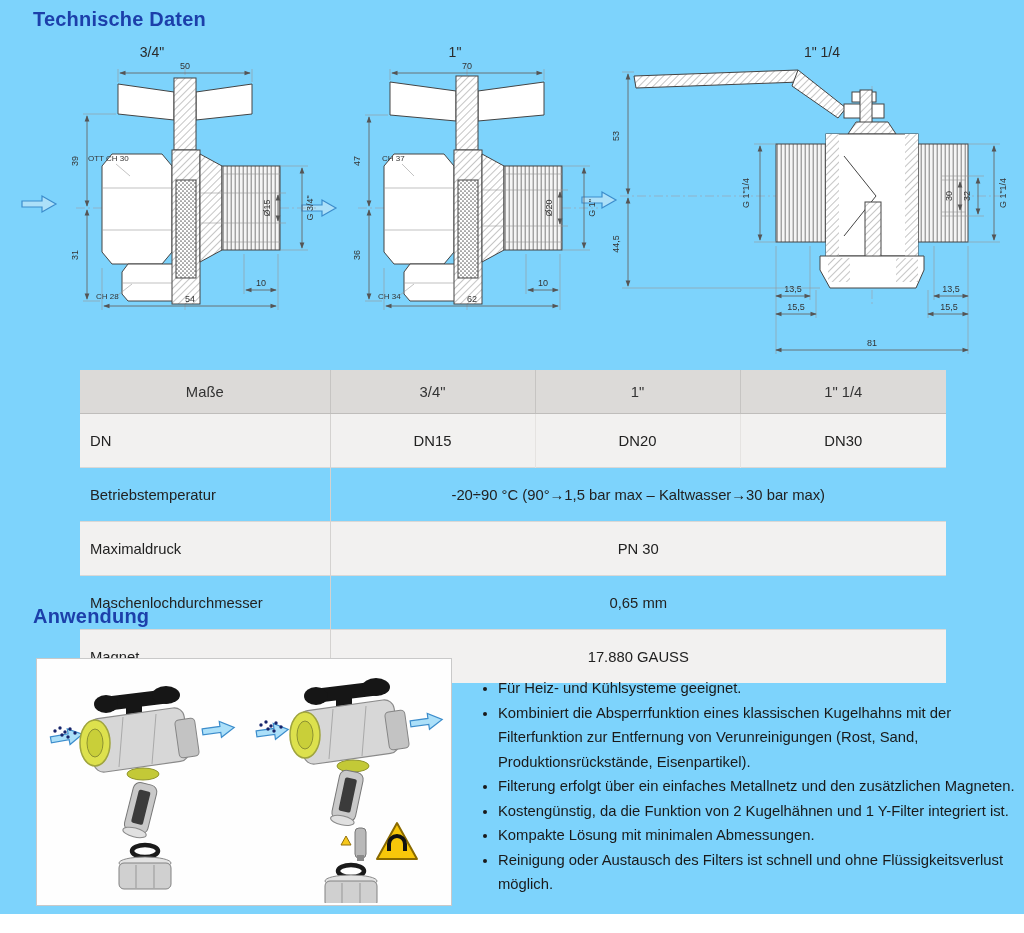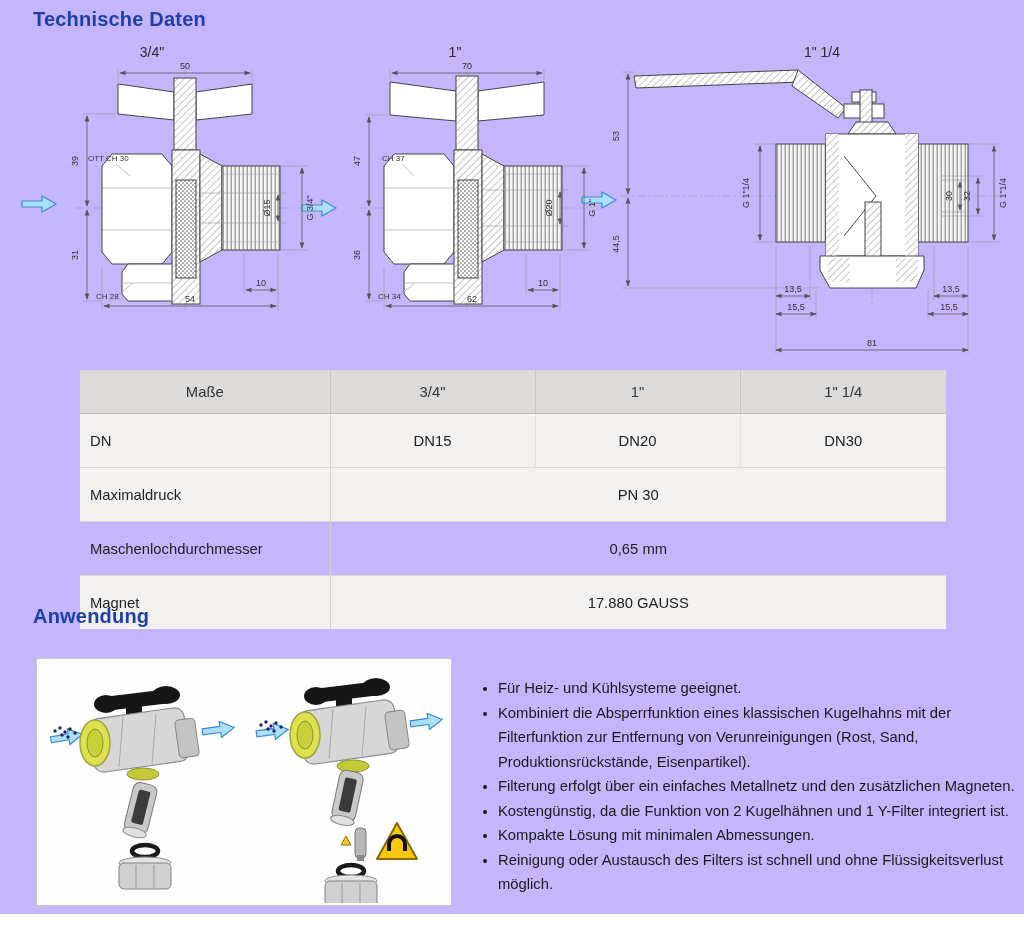--- a/index.html
+++ b/index.html
@@ -1,16 +1,16 @@
 <!DOCTYPE html>
 <html><head>
 <meta charset="utf-8">
 <style>
   html,body{margin:0;padding:0;background:#fff;}
-  .page{position:relative;width:1024px;height:914px;background:#c4b5fd;overflow:hidden;
+  .page{position:relative;width:1024px;height:914px;background:#7dd3fc;overflow:hidden;
         font-family:"Liberation Sans",sans-serif;color:#1a1a1a;}
   .abs{position:absolute;}
   h1.sec,h2.sec{margin:0;color:#1c3faa;font-weight:700;font-size:20px;letter-spacing:.2px;}
   .dlabel{font-size:14px;color:#2b2b2b;text-align:center;width:140px;}
   
   svg .ol{stroke:#444;stroke-width:1;fill:#fff;}
   svg .hol{stroke:#444;stroke-width:1;}
   svg .dl{stroke:#666;stroke-width:.9;fill:none;}
   svg .ext{stroke:#999;stroke-width:.6;fill:none;}
   svg .cl{stroke:#9aa6b5;stroke-width:.7;fill:none;stroke-dasharray:9 3 2 3;}
@@ -296,20 +296,24 @@
         <th>1" 1/4</th>
       </tr>
     </thead>
     <tbody>
       <tr class="alt">
         <td class="lab">DN</td>
         <td class="val vdiv">DN15</td>
         <td class="val vdiv">DN20</td>
         <td class="val">DN30</td>
       </tr>
+      <tr>
+        <td class="lab">Betriebstemperatur</td>
+        <td class="val" colspan="3">-20÷90 °C (90°→1,5 bar max – Kaltwasser→30 bar max)</td>
+      </tr>
       <tr class="alt">
         <td class="lab">Maximaldruck</td>
         <td class="val" colspan="3">PN 30</td>
       </tr>
       <tr>
         <td class="lab">Maschenlochdurchmesser</td>
         <td class="val" colspan="3">0,65 mm</td>
       </tr>
       <tr class="alt">
         <td class="lab">Magnet</td>

